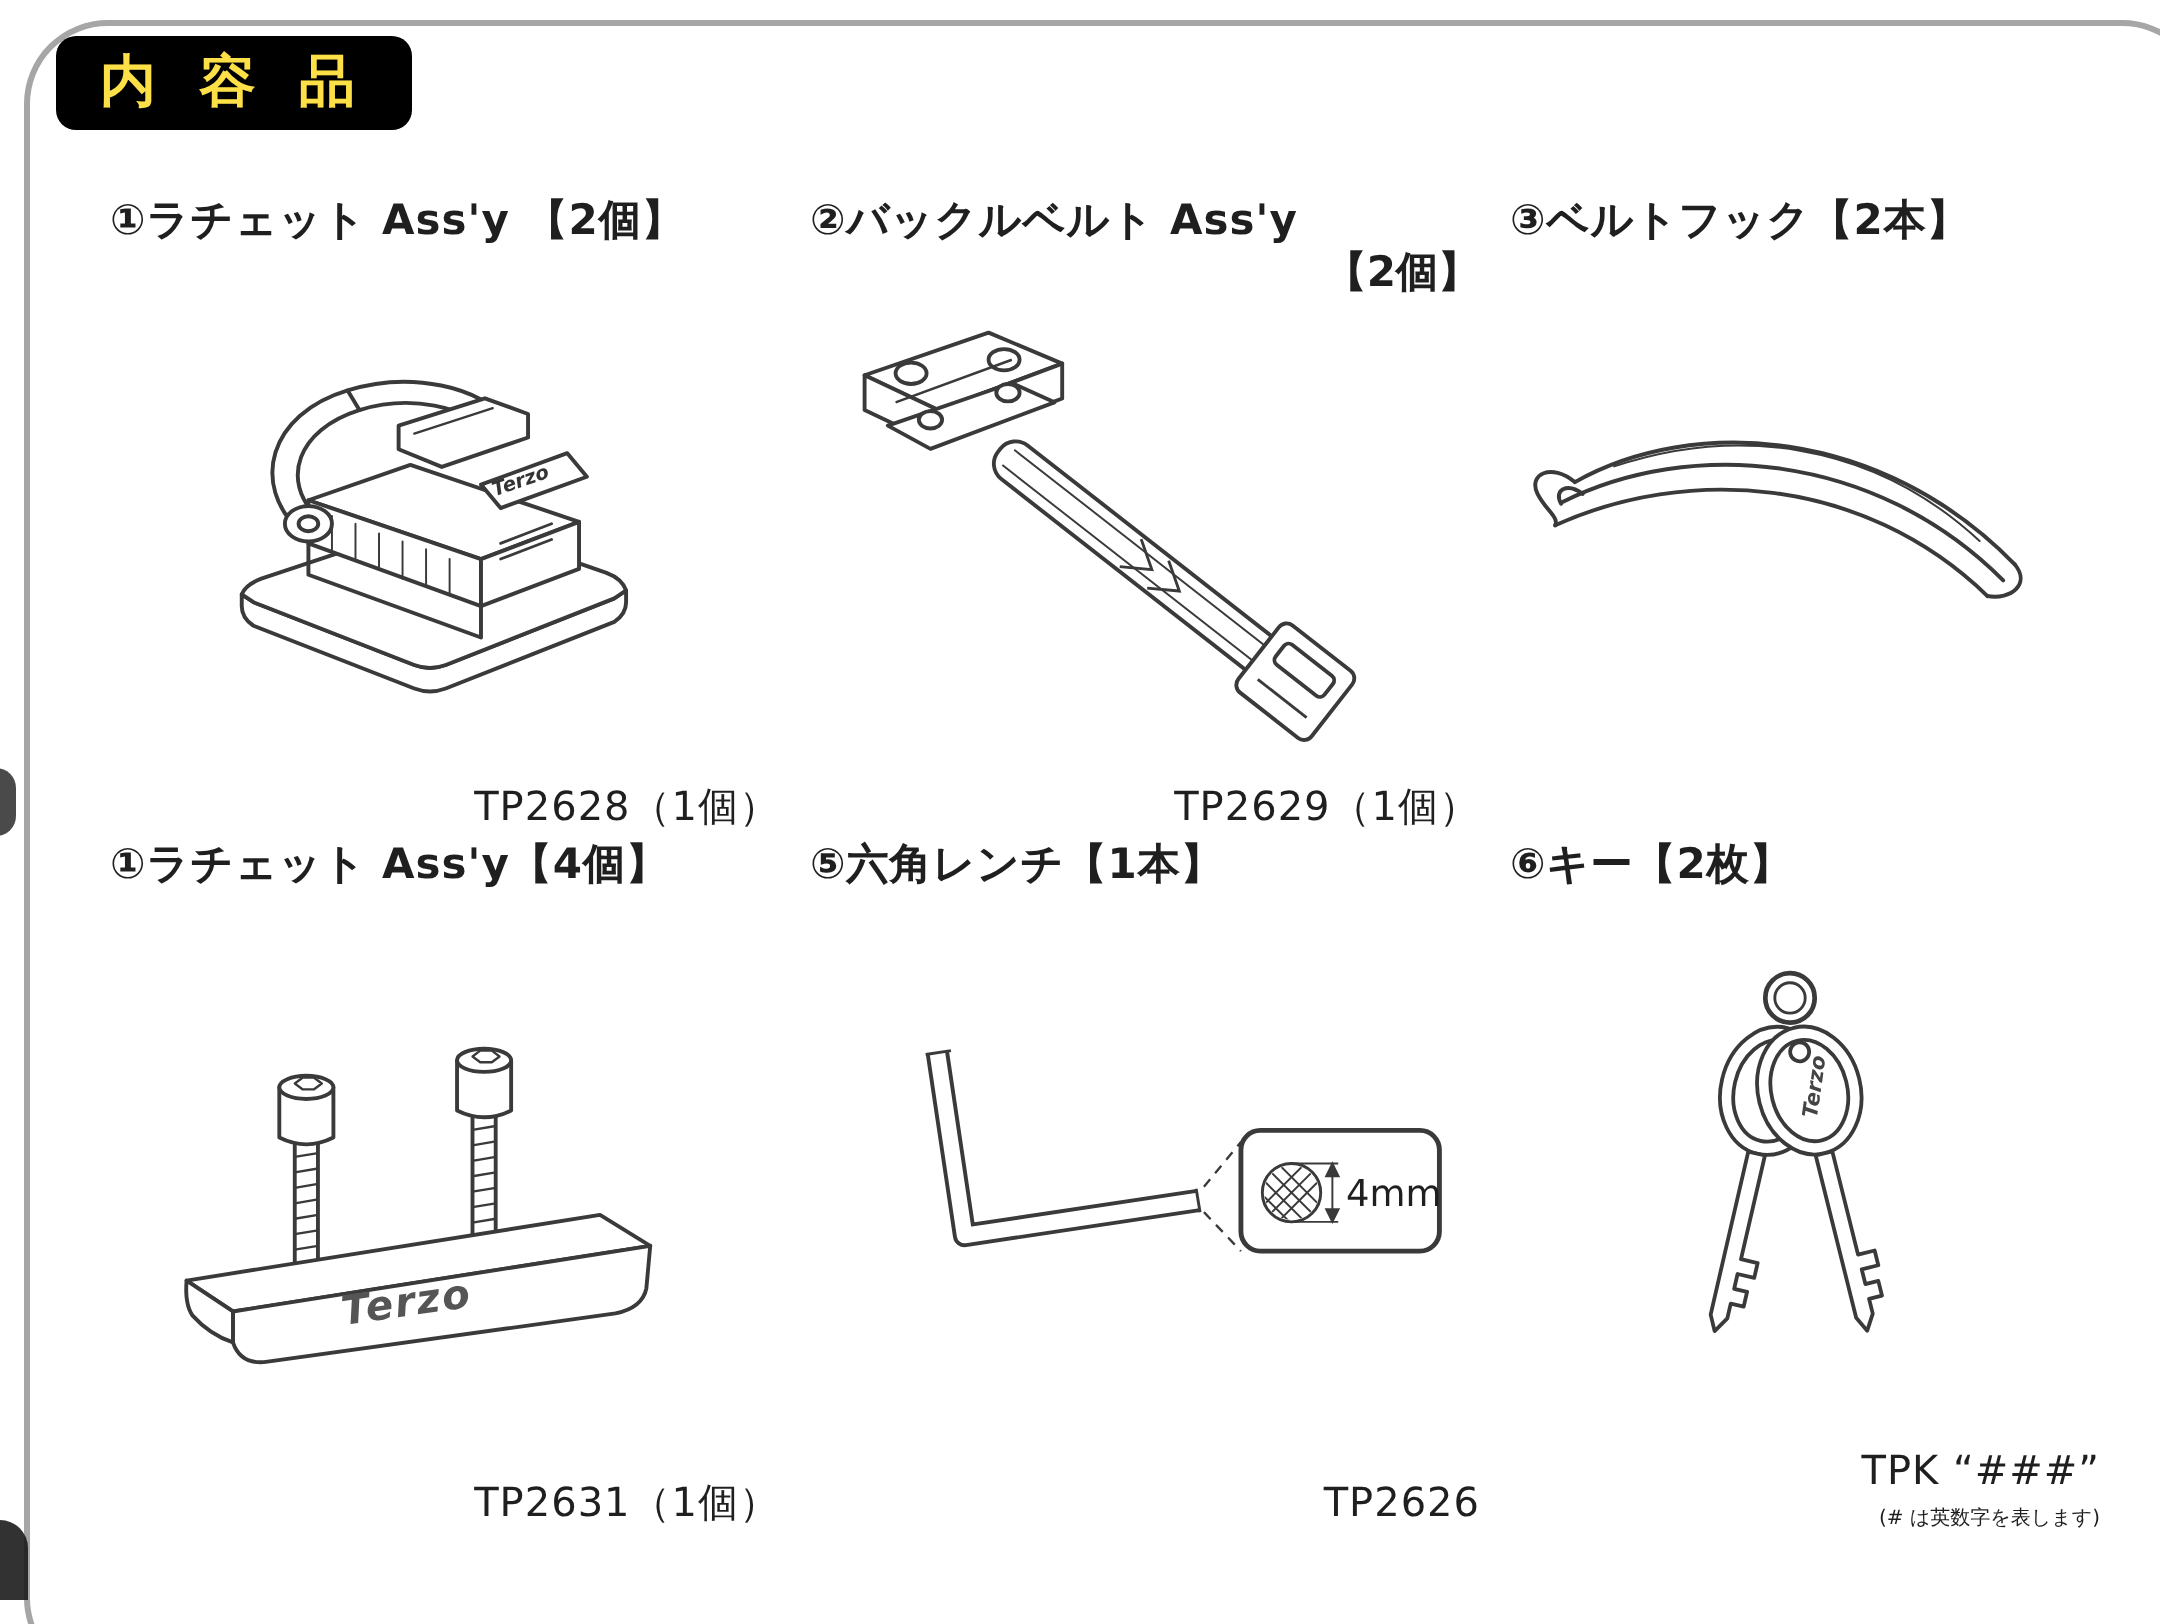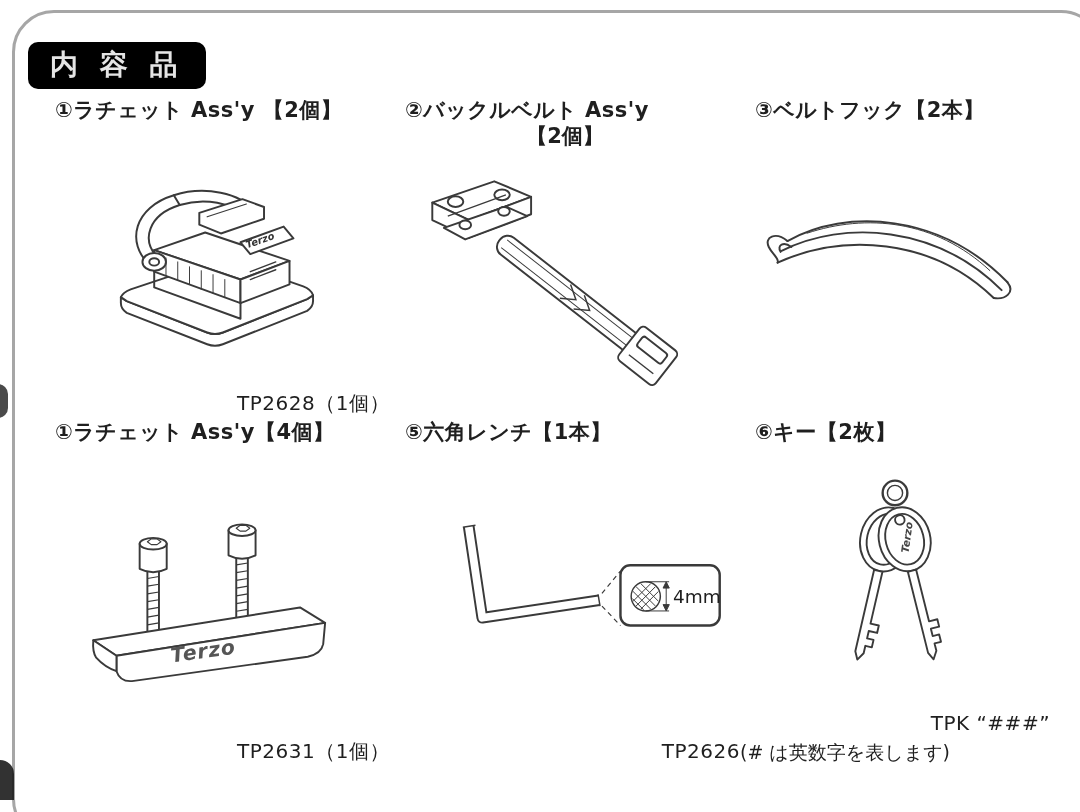--- a/index.html
+++ b/index.html
@@ -6,41 +6,41 @@
   body{
     width:1080px;height:812px;position:relative;overflow:hidden;
     background:#ffffff;color:#1f1f1f;
     font-family:"DejaVu Sans","Liberation Sans",sans-serif;
   }
   .page-border{
     position:absolute;left:12px;top:10px;width:1085px;height:825px;
     border:3px solid #a6a6a6;border-radius:42px;pointer-events:none;
   }
   .header-badge{
-    position:absolute;left:28px;top:18px;background:#000;color:#e5e5e5;
+    position:absolute;left:28px;top:18px;background:#000;color:#fde047;
     border-radius:10px;padding:8px 22px;font-size:28px;font-weight:bold;
-    letter-spacing:6px;line-height:1.1;margin-top:24px;
+    letter-spacing:6px;line-height:1.1;
   }
   .grid{
     position:absolute;left:40px;top:96px;width:1010px;
     display:grid;grid-template-columns:350px 350px 310px;
   }
   .cell{display:flex;flex-direction:column;}
   .row1{height:322px;}
   .row2{height:348px;}
   .item-title{
     font-size:21px;font-weight:600;padding-left:15px;line-height:1.35;
     letter-spacing:0.5px;
   }
-  .item-sub{font-size:21px;font-weight:600;text-align:center;line-height:1.2;}
+  .item-sub{font-size:21px;font-weight:600;text-align:right;line-height:1.2;}
   .art{flex:1;display:flex;align-items:center;justify-content:center;min-height:0;}
   .part{
     text-align:right;font-size:20px;letter-spacing:0.5px;height:30px;line-height:30px;
   }
-  .note{text-align:left;font-size:19px;margin-top:2px;}
+  .note{text-align:right;font-size:10px;margin-top:2px;}
   .artifact-a{
     position:absolute;left:-4px;top:384px;width:12px;height:34px;background:#2a2a2a;
     border-radius:0 10px 10px 0;opacity:.85;
   }
   .artifact-b{
     position:absolute;left:-6px;top:760px;width:20px;height:40px;background:#1c1c1c;
     border-radius:0 14px 0 0;opacity:.9;
   }
   svg{display:block;}
   svg text{font-family:"DejaVu Sans","Liberation Sans",sans-serif;}
@@ -106,20 +106,21 @@
           <rect x="96" y="74" width="200" height="22" rx="10"></rect>
           <line x1="102" y1="80" x2="290" y2="80" stroke-width="1"></line>
           <line x1="102" y1="90" x2="290" y2="90" stroke-width="1"></line>
           <path d="M182 76 l14 9 l-14 9 M200 76 l14 9 l-14 9" fill="none" stroke-width="1.5"></path>
           <rect x="266" y="63" width="48" height="44" rx="5"></rect>
           <rect x="274" y="71" width="32" height="13" rx="3"></rect>
           <path d="M274 96 L306 96" stroke-width="1.5" fill="none"></path>
         </g>
       </svg>
     </div>
+    <div class="part">TP2629（1個）</div>
   </section>
 
   <section class="cell row1">
     <div class="item-title">③ベルトフック【2本】</div>
     <div class="art">
       <svg viewBox="0 0 300 170" width="295" height="167">
         <g fill="none" stroke="#3a3a3a" stroke-width="2" stroke-linecap="round">
           <path d="M40 54 C100 20 196 26 264 96"></path>
           <path d="M34 64 C98 32 192 38 258 104"></path>
           <path d="M30 76 C96 46 186 50 250 112"></path>

